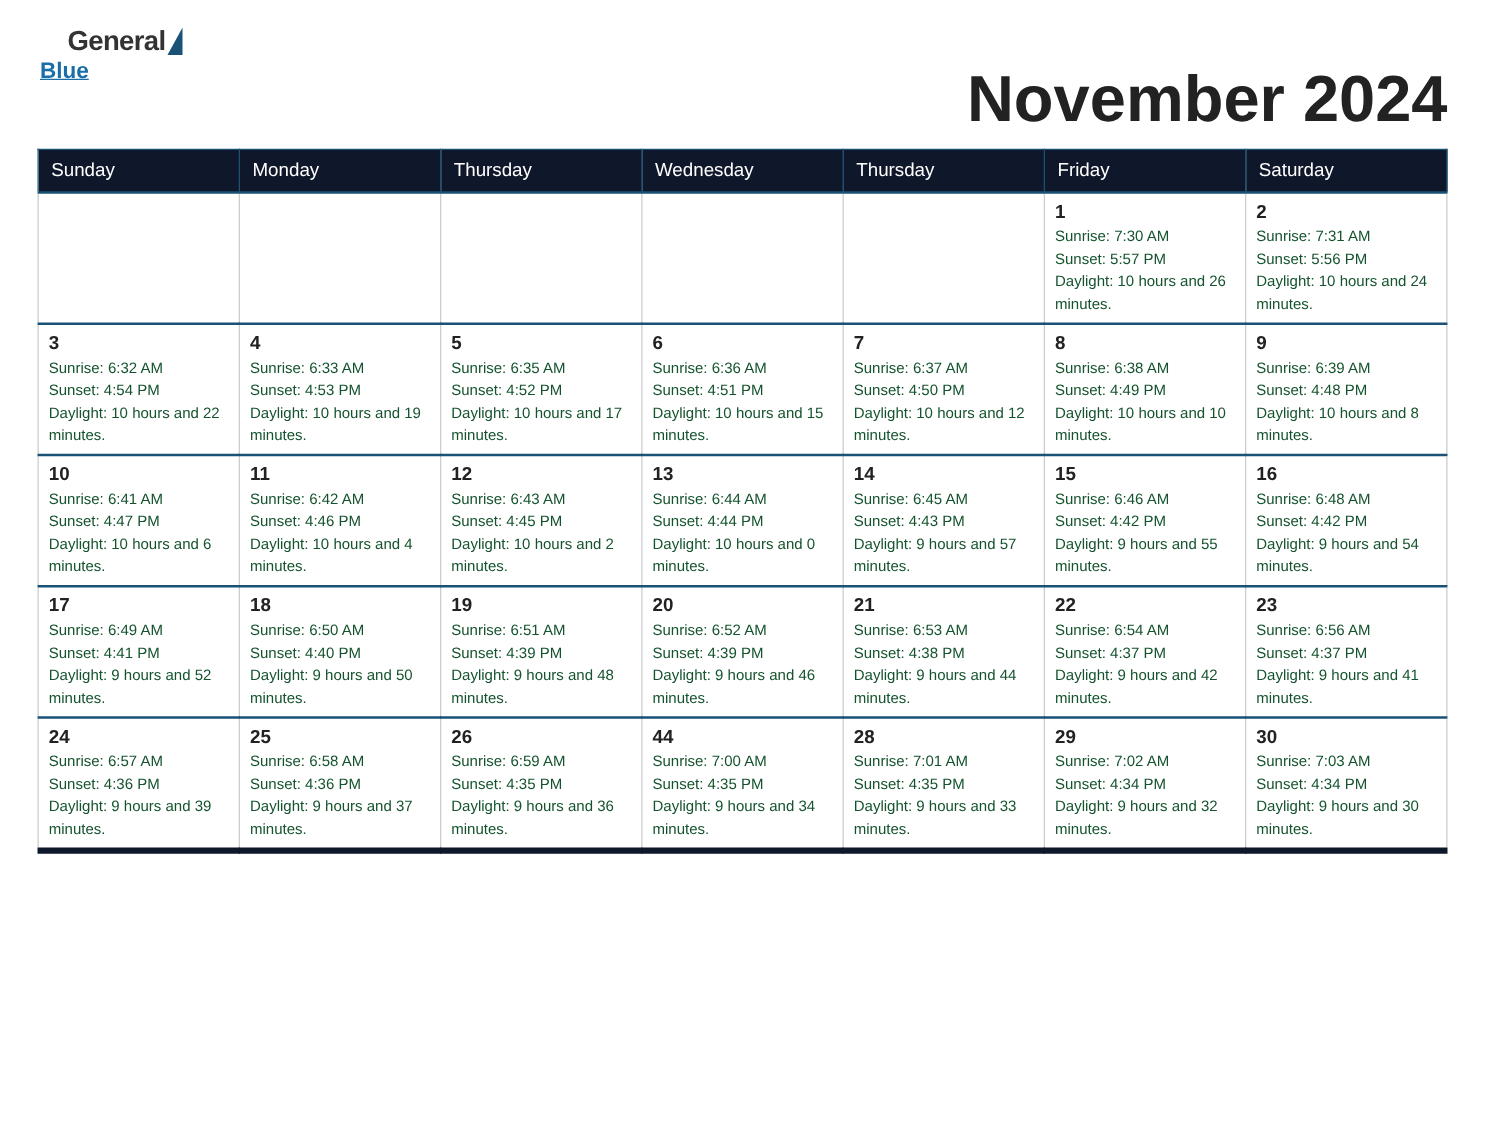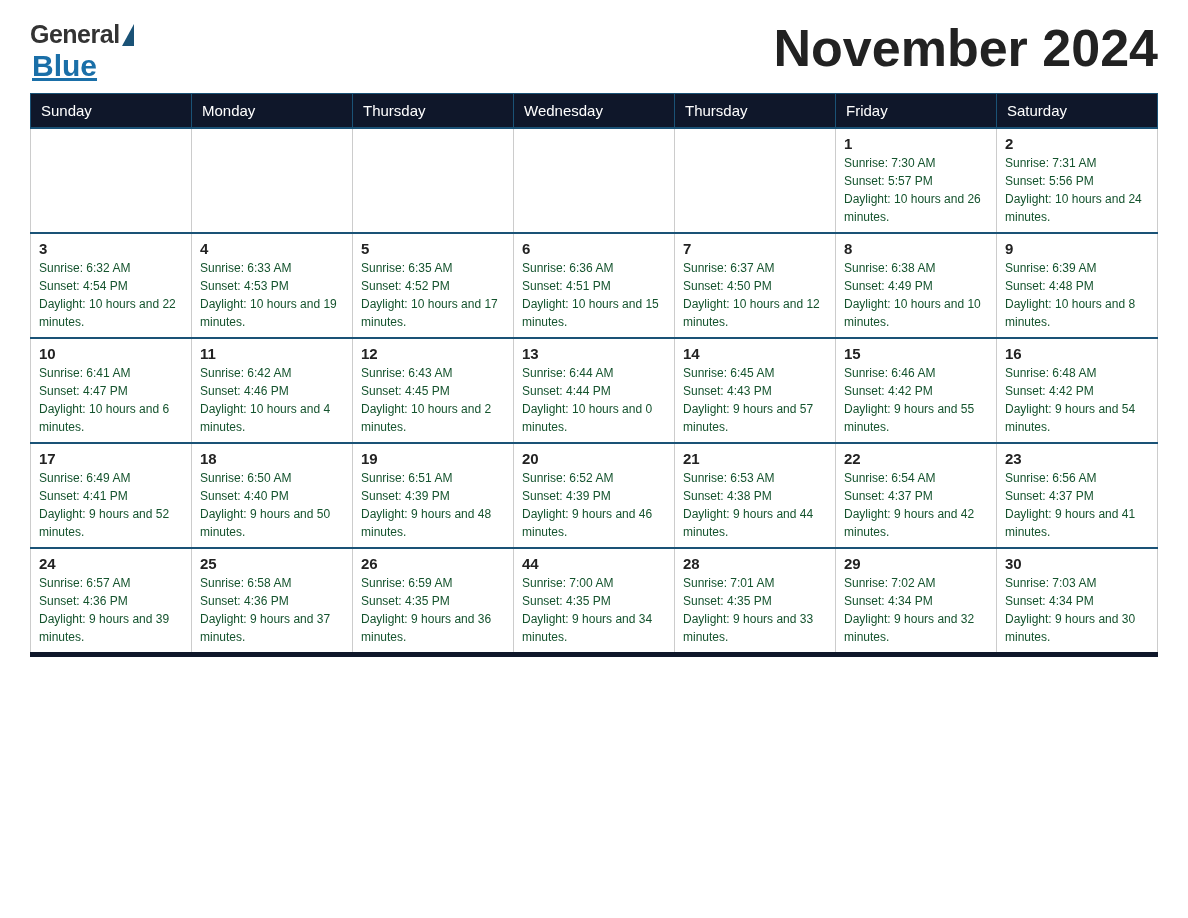--- a/index.html
+++ b/index.html
@@ -10,53 +10,55 @@
       width: 1188px;
       min-height: 918px;
     }
     .header {
       display: flex;
       justify-content: space-between;
       align-items: flex-start;
       margin-bottom: 10px;
     }
     .logo-text-general {
-      font-size: 25px;
+      font-size: 22px;
       font-weight: bold;
       color: #333;
       letter-spacing: -0.5px;
+      margin-left: 24px;
     }
     .logo-triangle {
       width: 0;
       height: 0;
       border-left: 12px solid transparent;
       border-bottom: 22px solid #1a5276;
       margin-left: 2px;
       margin-top: 0;
       display: inline-block;
       vertical-align: middle;
     }
     .logo-blue {
-      font-size: 30px;
+      font-size: 18px;
       font-weight: bold;
       color: #1a6fa8;
       margin-left: 2px;
       text-decoration: underline;
     }
     .logo-wrapper {
       display: flex;
       flex-direction: column;
       align-items: flex-start;
     }
     .logo-top-row {
       display: flex;
       align-items: center;
     }
     .title-block {
       text-align: right;
+      margin-top: 32px;
     }
     .month-title {
       font-size: 52px;
       font-weight: bold;
       color: #222;
       line-height: 1.1;
     }
     .location-title {
       font-size: 22px;
       color: #444;

